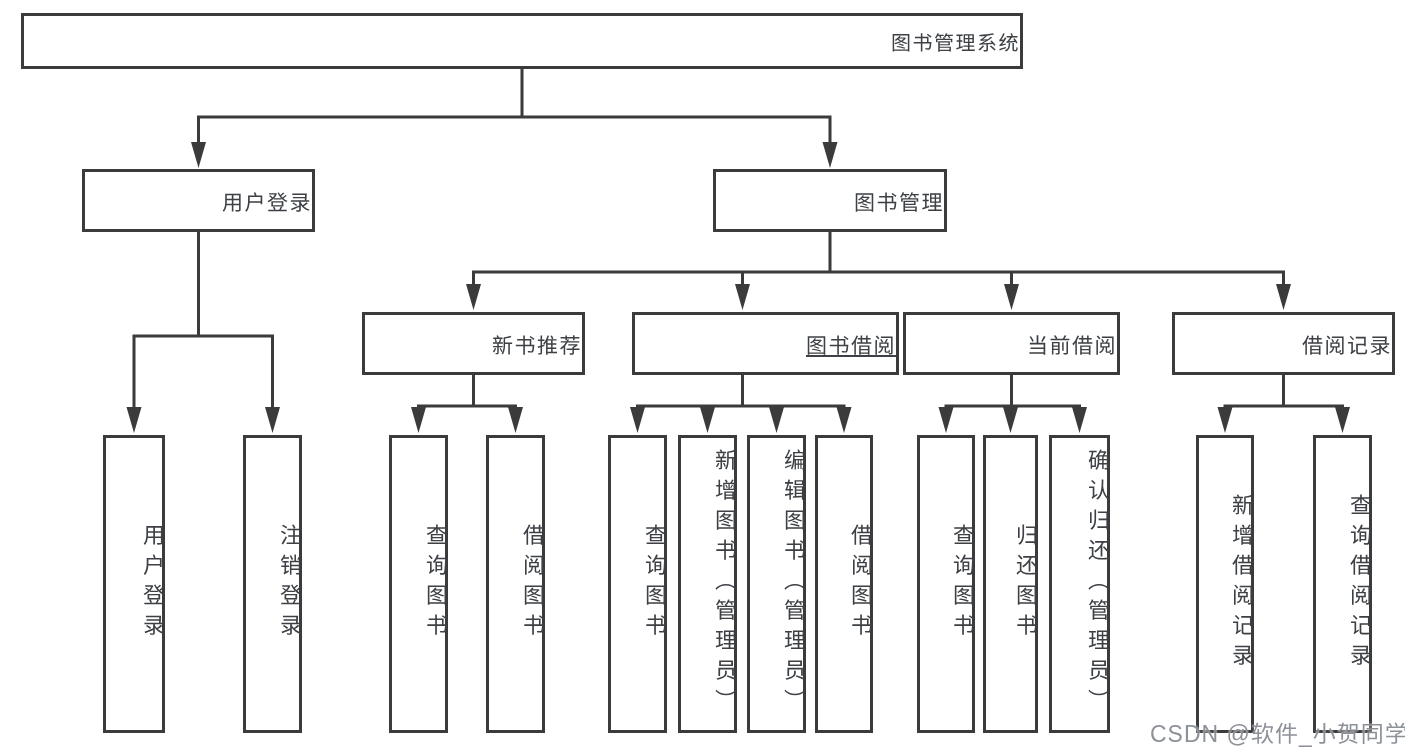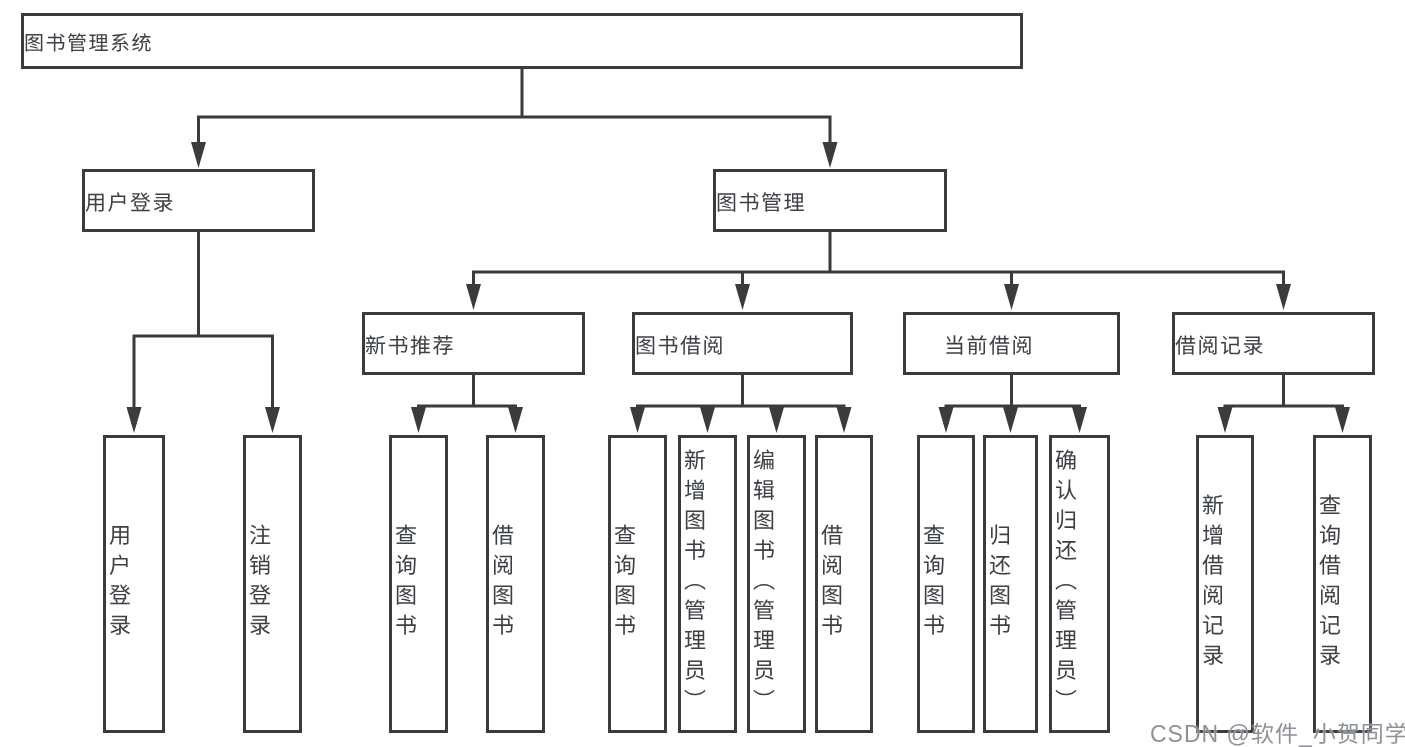--- a/index.html
+++ b/index.html
@@ -6,21 +6,21 @@
   body{
     width:1405px;height:747px;position:relative;overflow:hidden;
     background:#ffffff;
     font-family:"Liberation Sans",sans-serif;
   }
   .stage{position:absolute;inset:0;width:1405px;height:747px;}
   svg.wires{position:absolute;left:0;top:0;width:1405px;height:747px;pointer-events:none;}
   .box{
     position:absolute;box-sizing:border-box;
     border:3px solid #3b3b3b;background:#ffffff;
-    display:flex;align-items:center;justify-content:flex-start;
+    display:flex;align-items:center;justify-content:flex-end;
     color:#3d4145;
   }
   .h-label{font-size:21px;letter-spacing:1.5px;white-space:nowrap;}
   .root .h-label{font-size:20px;}
   .leaf .v-label{
     writing-mode:vertical-rl;text-orientation:mixed;
     font-size:22px;line-height:1;letter-spacing:8px;white-space:nowrap;
   }
   .watermark{
     position:absolute;left:1150px;top:715px;
@@ -74,27 +74,27 @@
   <div class="box" style="left:82px;top:169px;width:233px;height:63px;">
     <span class="h-label">用户登录</span>
   </div>
   <div class="box" style="left:362px;top:312px;width:223px;height:63px;">
     <span class="h-label">新书推荐</span>
   </div>
 
   <div class="box" style="left:713px;top:169px;width:234px;height:63px;">
     <span class="h-label">图书管理</span>
   </div>
-  <div class="box" style="left:632px;top:312px;width:221px;height:63px;">
+  <div class="box" style="left:632px;top:312px;width:267px;height:63px;text-decoration:underline;">
     <span class="h-label">图书借阅</span>
   </div>
   <div class="box" style="left:903px;top:312px;width:217px;height:63px;padding-left:38px;">
     <span class="h-label">当前借阅</span>
   </div>
-  <div class="box" style="left:1172px;top:312px;width:203px;height:63px;">
+  <div class="box" style="left:1172px;top:312px;width:223px;height:63px;">
     <span class="h-label">借阅记录</span>
   </div>
 
   <div class="box leaf" style="left:103px;top:435px;width:62px;height:298px;">
     <span class="v-label">用户登录</span>
   </div>
   <div class="box leaf" style="left:243px;top:435px;width:59px;height:298px;">
     <span class="v-label">注销登录</span>
   </div>
 

